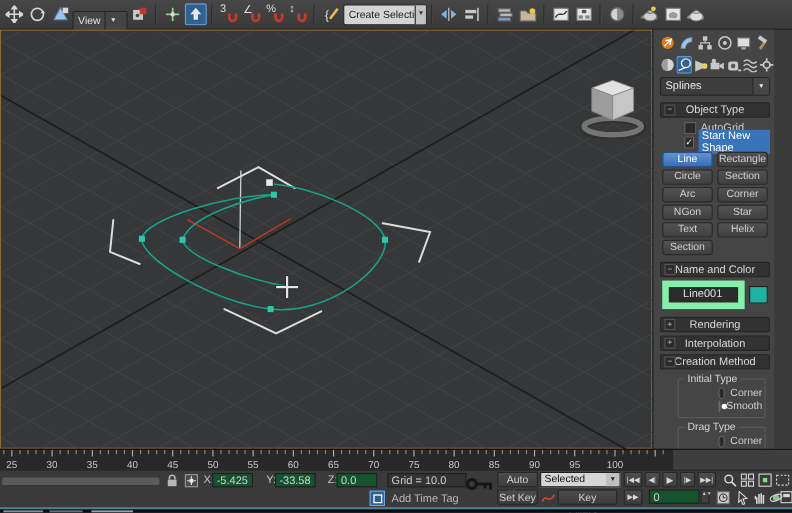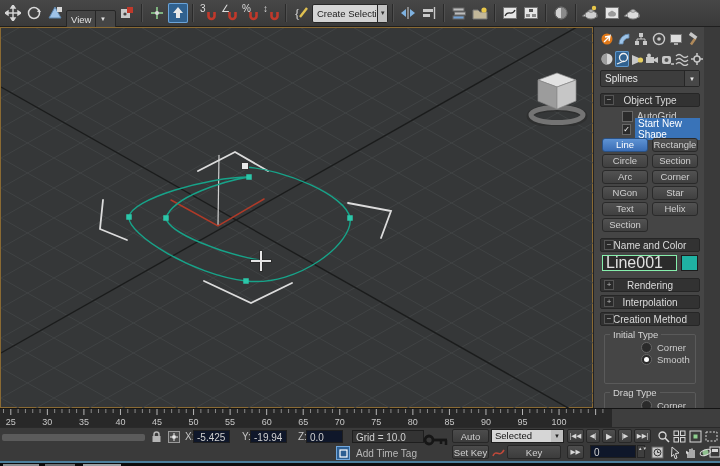--- a/index.html
+++ b/index.html
@@ -50,37 +50,37 @@
                  border:1px solid #555;font-size:8px;line-height:7px;text-align:center;color:#bbb;}
   .chkrow{display:flex;align-items:center;height:12px;margin:1px 0 1px 22px;font-size:10px;}
   .chk{width:9px;height:9px;background:#2b2b2b;border:1px solid #666;margin-right:4px;
        font-size:8px;line-height:9px;text-align:center;color:#fff;}
   .hl-label{background:#3973b8;color:#fff;padding:0 3px;}
   .btngrid{display:grid;grid-template-columns:1fr 1fr;gap:2px 4px;margin:3px 2px 6px 2px;}
   .pbtn{height:12px;font-size:9.5px;line-height:12px;text-align:center;color:#cfcfcf;
         background:linear-gradient(#525252,#404040);border:1px solid #2a2a2a;border-radius:3px;}
   .pbtn.active{background:linear-gradient(#5e93d4,#3a6db4);color:#fff;border-color:#2a5184;}
   .namerow{display:flex;align-items:center;gap:4px;margin:2px 2px 7px 2px;}
-  .namefield{flex:1;height:14px;background:#2b2b2b;border:1px solid #86efac;
-             font-size:16px;color:#e0e0e0;line-height:14px;padding:0 3px;}
+  .namefield{flex:1;height:14px;background:#2b2b2b;border:6px solid #86efac;
+             font-size:10px;color:#e0e0e0;line-height:14px;padding:0 13px;}
   .swatch{width:15px;height:14px;border:1px solid #1d1d1d;}
-  .groupbox{border:1px solid #5a5a5a;border-radius:2px;margin:8px 4px 4px 4px;
-            padding:6px 2px 17px 2px;position:relative;}
+  .groupbox{border:1px solid #5a5a5a;border-radius:2px;margin:8px 4px 4px 16px;
+            padding:6px 2px 3px 2px;position:relative;}
   .groupbox .gtitle{position:absolute;top:-6px;left:5px;background:#454545;
                     padding:0 3px;font-size:9.5px;color:#d5d5d5;}
   .radiorow{display:flex;align-items:center;height:11px;margin:1px 0 1px 34px;font-size:9.5px;}
   .radio{width:9px;height:9px;border-radius:50%;background:#2b2b2b;border:1px solid #666;
          margin-right:5px;position:relative;}
   .radio .dot{position:absolute;left:2px;top:2px;width:5px;height:5px;border-radius:50%;background:#fff;}
   
   #timeline{left:0;top:408px;width:612px;height:19px;background:#282828;border-top:1px solid #141414;}
   #tl-filler{left:612px;top:408px;width:108px;height:19px;background:#3e3e3e;border-top:1px solid #141414;}
   
   #statusbar{left:0;top:427px;width:720px;height:34px;background:#3a3a3a;border-top:1px solid #2a2a2a;}
-  .sfield{position:absolute;height:13px;background:#0f172a;border:1px solid #1e1e1e;
+  .sfield{position:absolute;height:13px;background:#14532d;border:1px solid #1e1e1e;
           font-size:10px;color:#d0d0d0;line-height:13px;padding:0 3px;box-sizing:border-box;}
   .slabel{position:absolute;font-size:10px;color:#c5c5c5;line-height:13px;}
   .sbtn{position:absolute;height:14px;background:linear-gradient(#4c4c4c,#3c3c3c);
         border:1px solid #272727;border-radius:2px;font-size:9.5px;color:#d0d0d0;
         text-align:center;box-sizing:border-box;}
   .playbtn{position:absolute;height:14px;background:linear-gradient(#4e4e4e,#3d3d3d);
            border:1px solid #272727;border-radius:2px;color:#d8d8d8;font-size:6.5px;
            display:flex;align-items:center;justify-content:center;box-sizing:border-box;}
   .navbtn{position:absolute;width:14px;height:14px;display:flex;align-items:center;
           justify-content:center;}
@@ -678,21 +678,21 @@
       <rect x="2.5" y="6" width="8" height="6" fill="#b5b5b5"></rect>
       </svg>
     <svg class="abs" style="left:167px;top:2px;" width="14" height="14">
       <rect x="1.5" y="1.5" width="11" height="11" fill="#4a4a4a" stroke="#9a9a9a"></rect>
       <circle cx="7" cy="7" r="2" fill="#e8e8e8"></circle>
         <path d="M7,3 V5 M7,9 V11 M3,7 H5 M9,7 H11" stroke="#e8e8e8"></path>
       </svg>
     <span class="slabel" style="left:185px;top:2px;">X:</span>
     <span class="sfield" style="left:193px;top:2px;width:37px;">-5.425</span>
     <span class="slabel" style="left:242px;top:2px;">Y:</span>
-    <span class="sfield" style="left:250px;top:2px;width:37px;">-19.94</span>
+    <span class="sfield" style="left:250px;top:2px;width:37px;">-33.58</span>
     <span class="slabel" style="left:298px;top:2px;">Z:</span>
     <span class="sfield" style="left:306px;top:2px;width:37px;">0.0</span>
     <span class="sfield" style="left:352px;top:2px;width:72px;background:#333;">Grid = 10.0</span>
     <svg class="abs" style="left:422px;top:3px;" width="28" height="18">
       <circle cx="7" cy="9" r="4" stroke="#161616" stroke-width="2.8" fill="none"></circle>
       <line x1="11" y1="9" x2="25" y2="9" stroke="#161616" stroke-width="2.8"></line>
       <line x1="19" y1="9" x2="19" y2="13" stroke="#161616" stroke-width="2.5"></line>
       <line x1="24" y1="9" x2="24" y2="14" stroke="#161616" stroke-width="2.5"></line>
       </svg>
     <div class="sbtn" style="left:452px;top:1px;width:37px;line-height:13px;">Auto Key</div>

